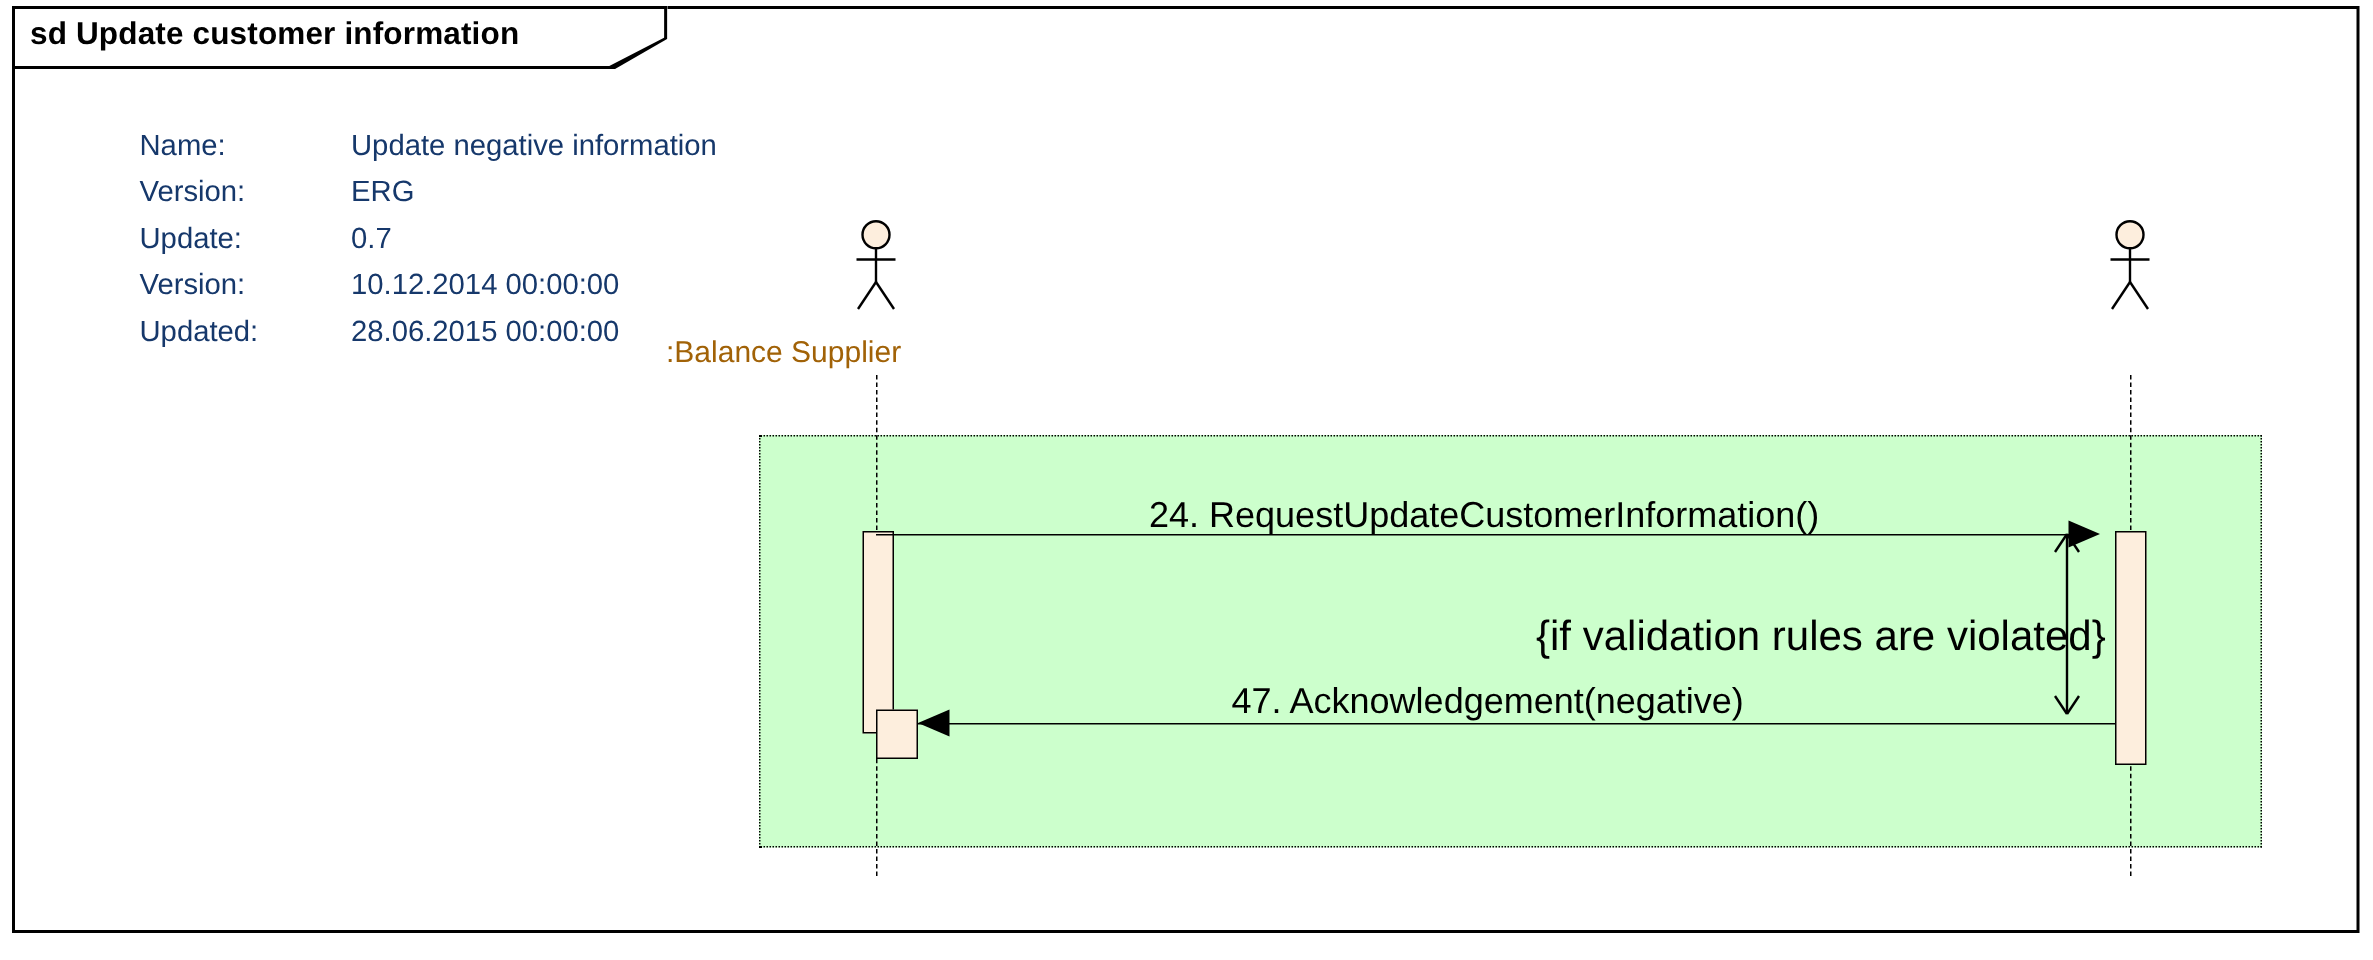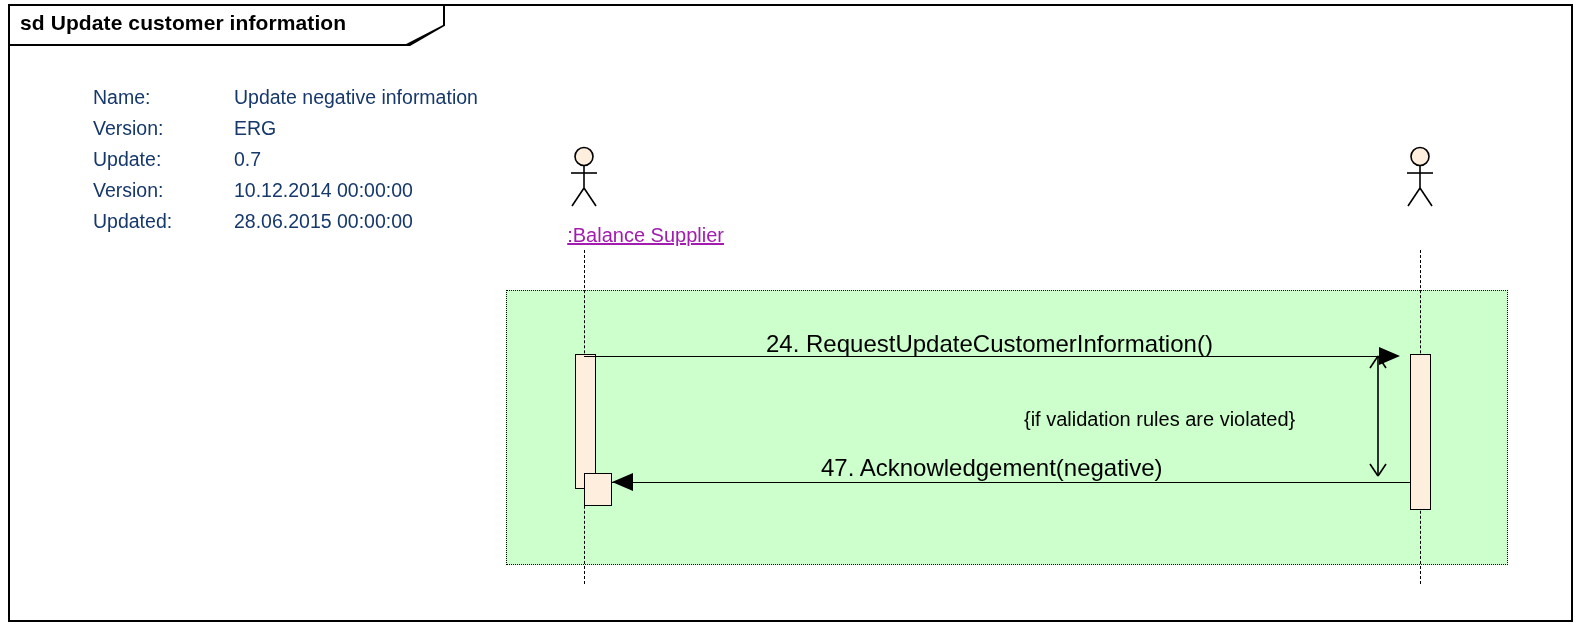--- a/index.html
+++ b/index.html
@@ -91,26 +91,25 @@
     width: 1002px;
     height: 275px;
     background: #ccffcc;
     border: 1px dotted #000000;
     box-sizing: border-box;
   }
 
   
   .lifeline-head {
     position: absolute;
-    text-align: right;
+    text-align: left;
     font-size: 20px;
-    color: #a21caf;
+    color: #a16207;
     line-height: 26px;
     white-space: pre-line;
-    text-decoration: underline;
   }
   .actor {
     position: absolute;
     width: 36px;
     height: 62px;
   }
   .lifeline-dash {
     position: absolute;
     width: 0;
     border-left: 1.5px dashed #000000;
@@ -147,21 +146,21 @@
     position: absolute;
     width: 0; height: 0;
     border-top: 9px solid transparent;
     border-bottom: 9px solid transparent;
     border-right: 21px solid #000000;
   }
 
   
   .constraint-label {
     position: absolute;
-    font-size: 20px;
+    font-size: 28px;
     color: #000000;
     white-space: nowrap;
   }
   .duration-arrow { position: absolute; }
 </style>
 </head>
 <body>
 
 <div id="canvas">
 

